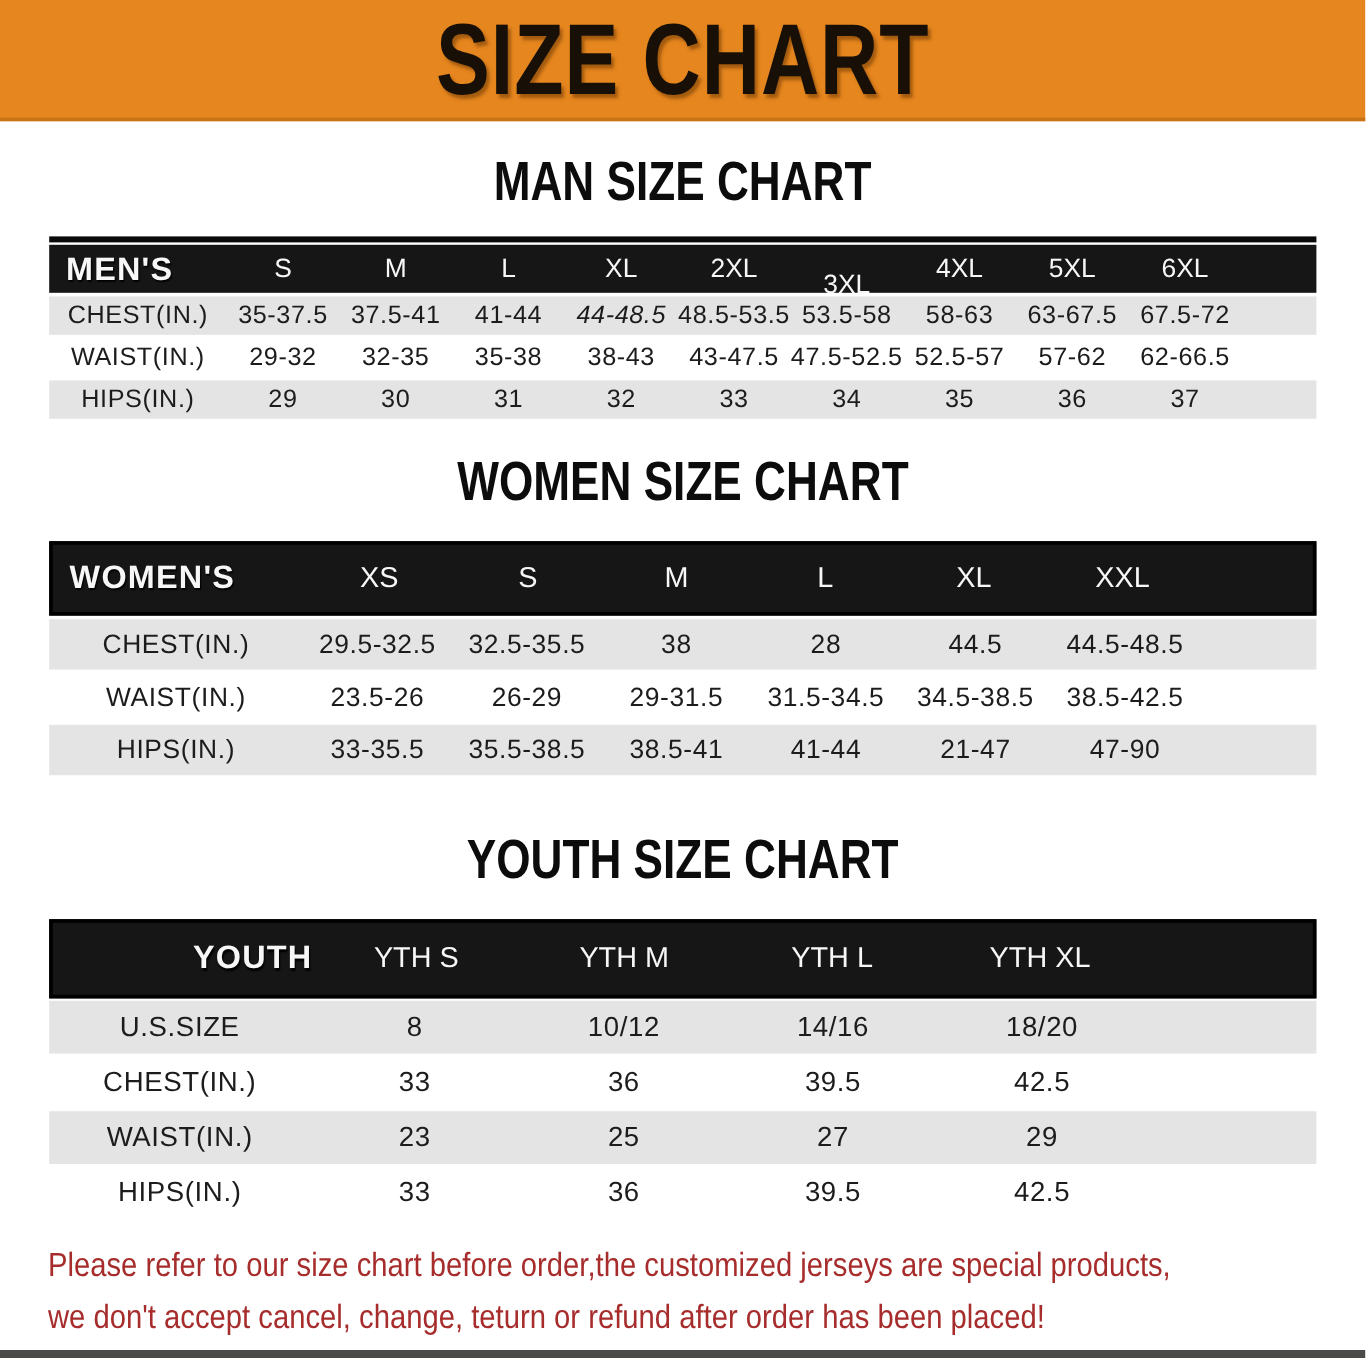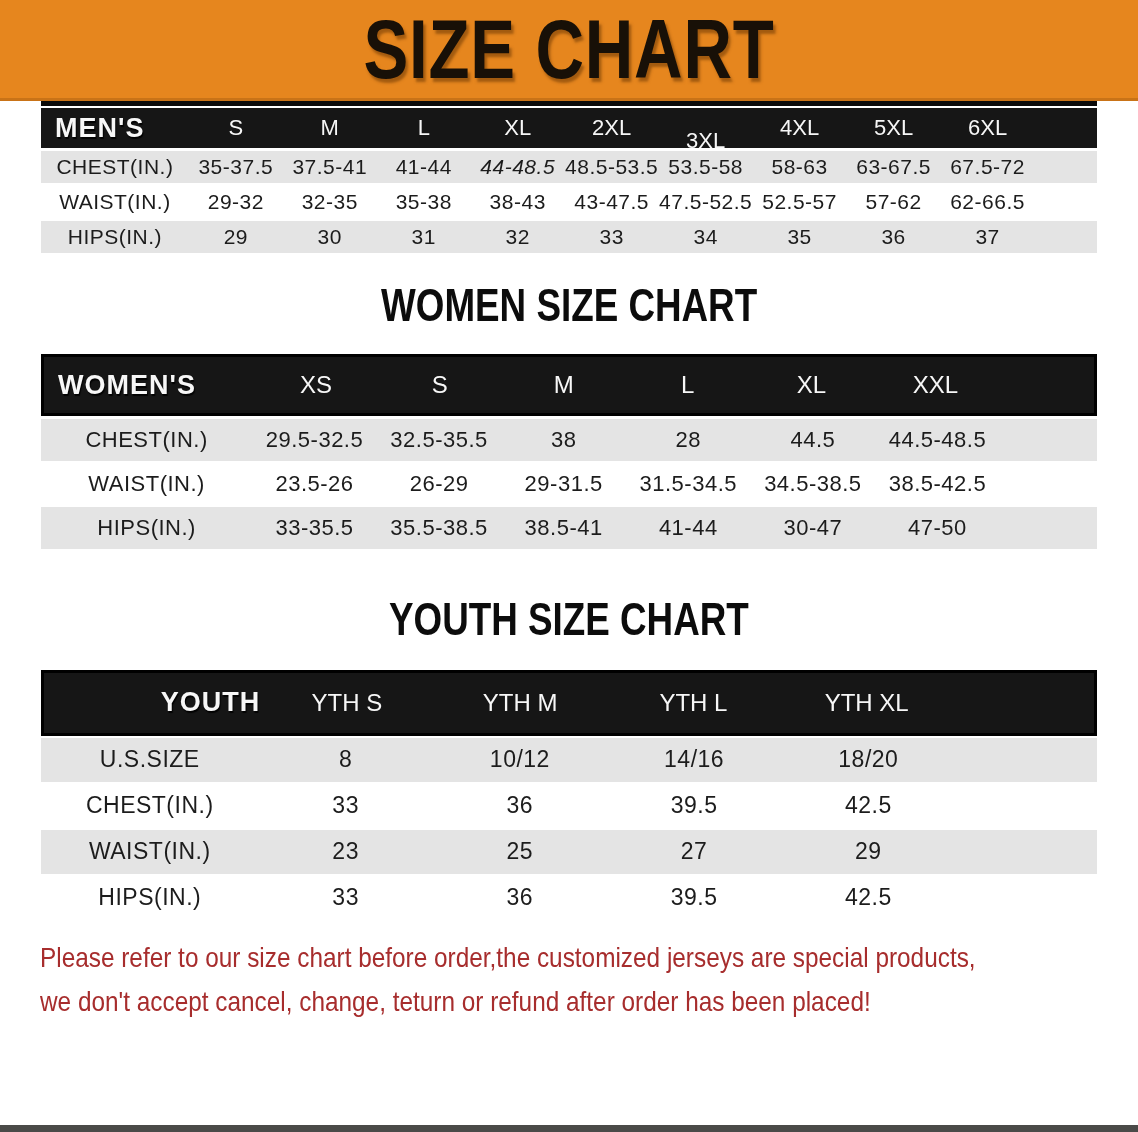--- a/index.html
+++ b/index.html
@@ -97,20 +97,23 @@
 </head>
 <body>
 
 <div class="page">
 
   <div class="banner">
     <span class="banner-text">SIZE CHART</span>
   </div>
 
   <div id="sec-men">
+    <div class="sec-heading">
+      <span>MAN SIZE CHART</span>
+    </div>
     <div class="size-table t-men">
         <div class="topline"></div>
         <div class="thead">
           <span class="hlabel" style="width: 14%;">MEN'S</span>
           <span class="hcol" style="width: 8.9%;">S</span>
           <span class="hcol" style="width: 8.9%;">M</span>
           <span class="hcol" style="width: 8.9%;">L</span>
           <span class="hcol" style="width: 8.9%;">XL</span>
           <span class="hcol" style="width: 8.9%;">2XL</span>
           <span class="hcol" style="width: 8.9%; margin-top: 26px;">3XL</span>
@@ -195,22 +198,22 @@
           <span class="cell" style="width: 11.8%;">34.5-38.5</span>
           <span class="cell" style="width: 11.8%;">38.5-42.5</span>
           <span class="rspacer" style="width: 9.2%;"></span>
         </div>
         <div class="trow shade">
           <span class="rowlabel" style="width: 20%;">HIPS(IN.)</span>
           <span class="cell" style="width: 11.8%;">33-35.5</span>
           <span class="cell" style="width: 11.8%;">35.5-38.5</span>
           <span class="cell" style="width: 11.8%;">38.5-41</span>
           <span class="cell" style="width: 11.8%;">41-44</span>
-          <span class="cell" style="width: 11.8%;">30-47</span>
-          <span class="cell" style="width: 11.8%;">47-50</span>
+          <span class="cell" style="width: 11.8%;">21-47</span>
+          <span class="cell" style="width: 11.8%;">47-90</span>
           <span class="rspacer" style="width: 9.2%;"></span>
         </div>
       </div>
   </div>
 
   <div id="sec-youth">
     <div class="sec-heading">
       <span>YOUTH SIZE CHART</span>
     </div>
     <div class="size-table t-youth">

